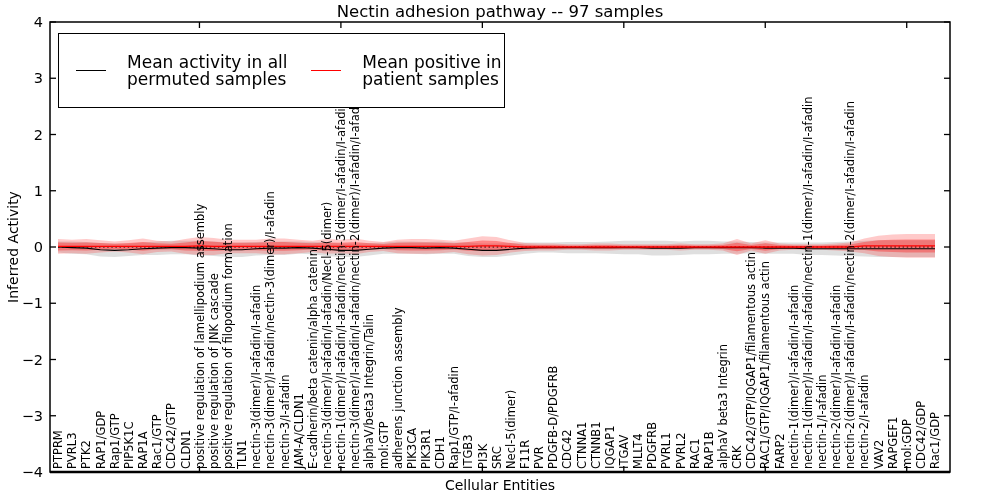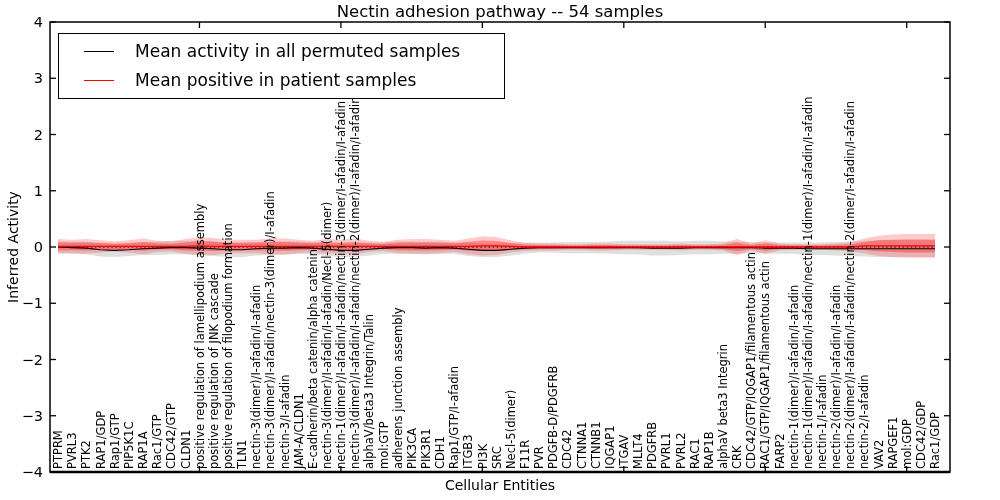--- a/index.html
+++ b/index.html
@@ -14,24 +14,24 @@
   }
   .x-axis-title{
     position:absolute;top:477px;left:0;width:1000px;text-align:center;
     font-size:14px;z-index:2;
   }
   .y-axis-title{
     position:absolute;left:-46px;top:239px;width:118px;text-align:center;
     font-size:14px;transform:rotate(-90deg);z-index:2;
   }
   .legend{
-    position:absolute;left:58px;top:33px;width:447px;height:66px;
+    position:absolute;left:58px;top:33px;width:447px;height:75px;
     background:#ffffff;border:1.8px solid #000;box-sizing:border-box;
-    display:flex;flex-direction:column;justify-content:space-around;
-    padding:3px 8px;z-index:5;
+    display:flex;flex-direction:row;justify-content:space-around;
+    padding:3px 0;z-index:5;
   }
   .legend-item{display:flex;align-items:center;padding-left:17px;font-size:17px;line-height:1;}
   .legend-swatch{width:30px;height:0;border-top:1.8px solid #000;margin-right:21px;flex:none;}
 </style>
 </head>
 <body>
 
 <svg id="plot-svg" width="1000" height="500">
     <path d="M58.0 241.4L72.1 241.4L86.3 241.9L100.4 243.1L114.6 243.6L128.7 243.6L142.9 242.5L157.0 241.4L171.2 240.8L185.3 240.8L199.5 240.8L213.6 241.4L227.7 242.5L241.9 242.5L256.0 241.9L270.2 241.4L284.3 241.4L298.5 241.4L312.6 241.9L326.8 242.5L340.9 243.6L355.0 243.6L369.2 243.1L383.3 242.5L397.5 241.4L411.6 241.4L425.8 241.9L439.9 241.4L454.1 242.5L468.2 242.5L482.4 243.6L496.5 243.6L510.6 243.1L524.8 242.5L538.9 242.5L553.1 242.5L567.2 241.9L581.4 241.9L595.5 241.9L609.7 241.4L623.8 240.8L638.0 240.8L652.1 240.8L666.2 240.8L680.4 241.4L694.5 240.8L708.7 240.8L722.8 241.4L737.0 241.4L751.1 241.9L765.3 242.5L779.4 242.5L793.5 242.5L807.7 242.5L821.8 242.5L836.0 241.9L850.1 241.4L864.3 240.8L878.4 240.3L892.6 240.3L906.7 240.3L920.9 240.3L935.0 240.3L935.0 257.1L920.9 257.1L906.7 257.1L892.6 257.1L878.4 257.1L864.3 256.6L850.1 256.0L836.0 255.4L821.8 254.9L807.7 254.9L793.5 253.8L779.4 253.8L765.3 253.8L751.1 253.2L737.0 253.8L722.8 253.8L708.7 254.3L694.5 254.3L680.4 254.9L666.2 255.4L652.1 255.4L638.0 254.3L623.8 254.3L609.7 253.8L595.5 253.2L581.4 253.2L567.2 253.2L553.1 252.6L538.9 252.6L524.8 253.8L510.6 255.4L496.5 257.1L482.4 257.1L468.2 256.0L454.1 253.8L439.9 253.8L425.8 254.3L411.6 253.8L397.5 253.8L383.3 253.8L369.2 255.4L355.0 257.1L340.9 257.1L326.8 256.0L312.6 254.3L298.5 253.8L284.3 254.9L270.2 254.9L256.0 255.4L241.9 257.1L227.7 257.1L213.6 256.0L199.5 255.4L185.3 254.3L171.2 254.3L157.0 254.9L142.9 254.9L128.7 256.0L114.6 257.1L100.4 256.6L86.3 254.3L72.1 253.8L58.0 252.6Z" fill="rgba(140,140,140,0.28)" stroke="none"></path>
     <path d="M58.0 239.1L72.1 239.7L86.3 239.1L100.4 240.3L114.6 241.4L128.7 240.3L142.9 238.6L157.0 240.8L171.2 241.4L185.3 239.1L199.5 236.9L213.6 238.0L227.7 239.7L241.9 239.7L256.0 239.7L270.2 238.6L284.3 238.6L298.5 239.7L312.6 240.8L326.8 239.1L340.9 239.7L355.0 238.6L369.2 240.8L383.3 241.9L397.5 239.7L411.6 239.1L425.8 239.1L439.9 239.7L454.1 240.8L468.2 238.6L482.4 236.3L496.5 236.9L510.6 240.3L524.8 243.1L538.9 243.6L553.1 243.6L567.2 244.2L581.4 244.2L595.5 243.6L609.7 243.6L623.8 244.2L638.0 244.2L652.1 244.2L666.2 244.2L680.4 243.6L694.5 244.2L708.7 244.2L722.8 243.6L737.0 239.1L751.1 243.6L765.3 240.3L779.4 243.6L793.5 244.2L807.7 244.2L821.8 244.2L836.0 243.6L850.1 242.5L864.3 238.6L878.4 235.8L892.6 234.6L906.7 234.1L920.9 234.1L935.0 234.1L935.0 257.7L920.9 257.7L906.7 257.7L892.6 257.1L878.4 256.0L864.3 253.2L850.1 251.5L836.0 250.4L821.8 249.8L807.7 249.8L793.5 249.8L779.4 250.4L765.3 253.8L751.1 250.4L737.0 254.9L722.8 250.4L708.7 249.8L694.5 249.8L680.4 250.4L666.2 249.8L652.1 249.8L638.0 249.8L623.8 249.8L609.7 250.4L595.5 250.4L581.4 249.8L567.2 249.8L553.1 250.4L538.9 250.4L524.8 250.9L510.6 252.6L496.5 254.9L482.4 255.4L468.2 254.3L454.1 252.1L439.9 253.2L425.8 253.8L411.6 253.8L397.5 253.2L383.3 250.9L369.2 252.1L355.0 254.3L340.9 253.2L326.8 253.8L312.6 252.1L298.5 253.2L284.3 254.3L270.2 254.3L256.0 253.2L241.9 253.2L227.7 253.2L213.6 254.9L199.5 254.9L185.3 253.8L171.2 251.5L157.0 252.1L142.9 254.3L128.7 252.6L114.6 251.5L100.4 252.6L86.3 253.8L72.1 253.2L58.0 253.8Z" fill="rgba(255,45,45,0.25)" stroke="none"></path>
@@ -138,21 +138,21 @@
     <text x="840.183870967742" y="469" transform="rotate(-90 840.183870967742 469)" text-anchor="start" font-size="11.5px" fill="#000">nectin-2(dimer)/I-afadin/I-afadin</text>
     <text x="854.3290322580646" y="469" transform="rotate(-90 854.3290322580646 469)" text-anchor="start" font-size="11.5px" fill="#000">nectin-2(dimer)/I-afadin/I-afadin/nectin-2(dimer/I-afadin/I-afadin</text>
     <text x="868.4741935483871" y="469" transform="rotate(-90 868.4741935483871 469)" text-anchor="start" font-size="11.5px" fill="#000">nectin-2/I-afadin</text>
     <text x="882.6193548387097" y="469" transform="rotate(-90 882.6193548387097 469)" text-anchor="start" font-size="11.5px" fill="#000">VAV2</text>
     <text x="896.7645161290324" y="469" transform="rotate(-90 896.7645161290324 469)" text-anchor="start" font-size="11.5px" fill="#000">RAPGEF1</text>
     <text x="910.9096774193549" y="469" transform="rotate(-90 910.9096774193549 469)" text-anchor="start" font-size="11.5px" fill="#000">mol:GDP</text>
     <text x="925.0548387096775" y="469" transform="rotate(-90 925.0548387096775 469)" text-anchor="start" font-size="11.5px" fill="#000">CDC42/GDP</text>
     <text x="939.2" y="469" transform="rotate(-90 939.2 469)" text-anchor="start" font-size="11.5px" fill="#000">Rac1/GDP</text>
   </svg>
 
-<div class="chart-title">Nectin adhesion pathway -- 54 samples</div>
+<div class="chart-title">Nectin adhesion pathway -- 97 samples</div>
 
 <div class="legend">
   <div class="legend-item">
     <span class="legend-swatch" style="border-top-color: rgb(0, 0, 0);"></span>
     <span class="legend-label">Mean activity in all permuted samples</span>
   </div>
   <div class="legend-item">
     <span class="legend-swatch" style="border-top-color: rgb(255, 0, 0);"></span>
     <span class="legend-label">Mean positive in patient samples</span>
   </div>

